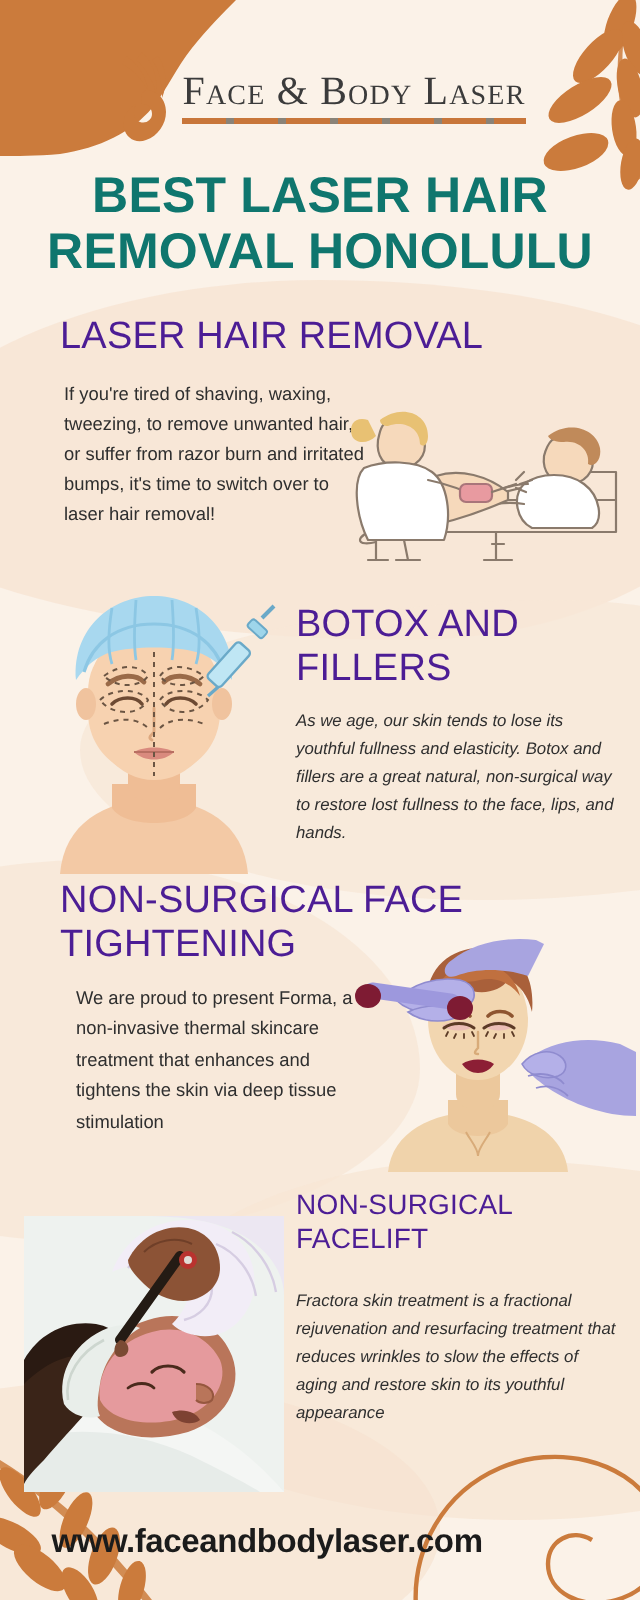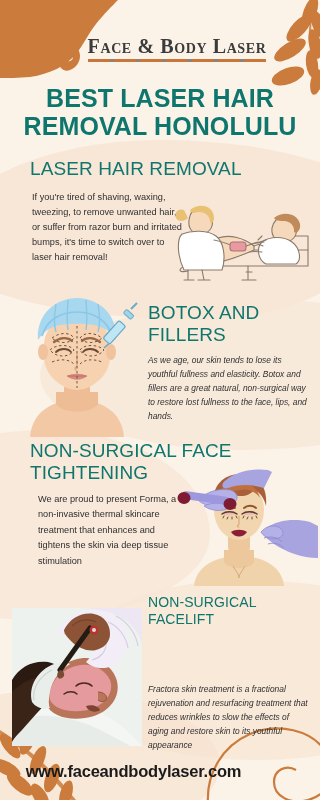--- a/index.html
+++ b/index.html
@@ -50,36 +50,36 @@
   
   .logo-row {
     position:absolute; left:0; top:26px; width:320px;
     display:flex; align-items:center; justify-content:center; gap:2px;
   }
   .logo-mark { width:34px; height:46px; flex:0 0 auto; margin-right:-2px; }
   .logo-text-wrap { display:flex; flex-direction:column; }
   .logo-text {
     font-family:"Liberation Serif", serif;
     font-size:20px; letter-spacing:.6px; color:#3b3b3b;
-    font-variant:small-caps; font-weight:700; line-height:1.05;
+    font-variant:small-caps; font-weight:400; line-height:1.05;
     white-space:nowrap;
   }
   .logo-rule { margin-top:2px; height:3px; width:100%;
     background:repeating-linear-gradient(to right,#c8763a 0 22px,#8a8378 22px 26px); }
 
   .headline {
     position:absolute; left:8px; top:84px; width:304px;
     text-align:center; color:#0f766e;
     font-size:25px; font-weight:700; line-height:1.12;
     letter-spacing:.1px;
   }
 
   
   .section { position:absolute; width:320px; }
-  .sec-title { color:#0f766e; font-weight:400; letter-spacing:.1px; }
+  .sec-title { color:#4c1d95; font-weight:400; letter-spacing:.1px; }
   .sec-body  { color:#2f2f2f; }
 
   
   #sec1 { top:150px; height:145px; }
   #sec1 .sec-title { position:absolute; left:30px; top:8px; font-size:19px; line-height:1.15; }
   #sec1 .sec-body  { position:absolute; left:32px; top:40px; width:150px;
                      font-size:9.2px; line-height:1.62; }
   #sec1 .art { position:absolute; left:158px; top:30px; width:162px; height:105px; }
 
   
@@ -97,21 +97,21 @@
   #sec3 .sec-body  { position:absolute; left:38px; top:56px; width:140px;
                      font-size:9.2px; line-height:1.68; }
   #sec3 .art { position:absolute; left:160px; top:30px; width:158px; height:120px; }
 
   
   #sec4 { top:586px; height:160px; }
   #sec4 .art { position:absolute; left:12px; top:22px; width:130px; height:138px; }
   #sec4 .sec-title { position:absolute; left:148px; top:8px; width:170px;
                      font-size:14px; line-height:1.18; }
   #sec4 .sec-body  { position:absolute; left:148px; top:58px; width:160px;
-                     font-size:8.4px; line-height:1.66; font-style:italic;margin-top:39px; }
+                     font-size:8.4px; line-height:1.66; font-style:italic; }
 
   
   .footer-url {
     position:absolute; left:0; top:762px; width:267px; text-align:center;
     font-size:16.5px; font-weight:700; color:#1b1b1b; letter-spacing:-.2px;
   }
 </style>
 </head>
 <body>
 

